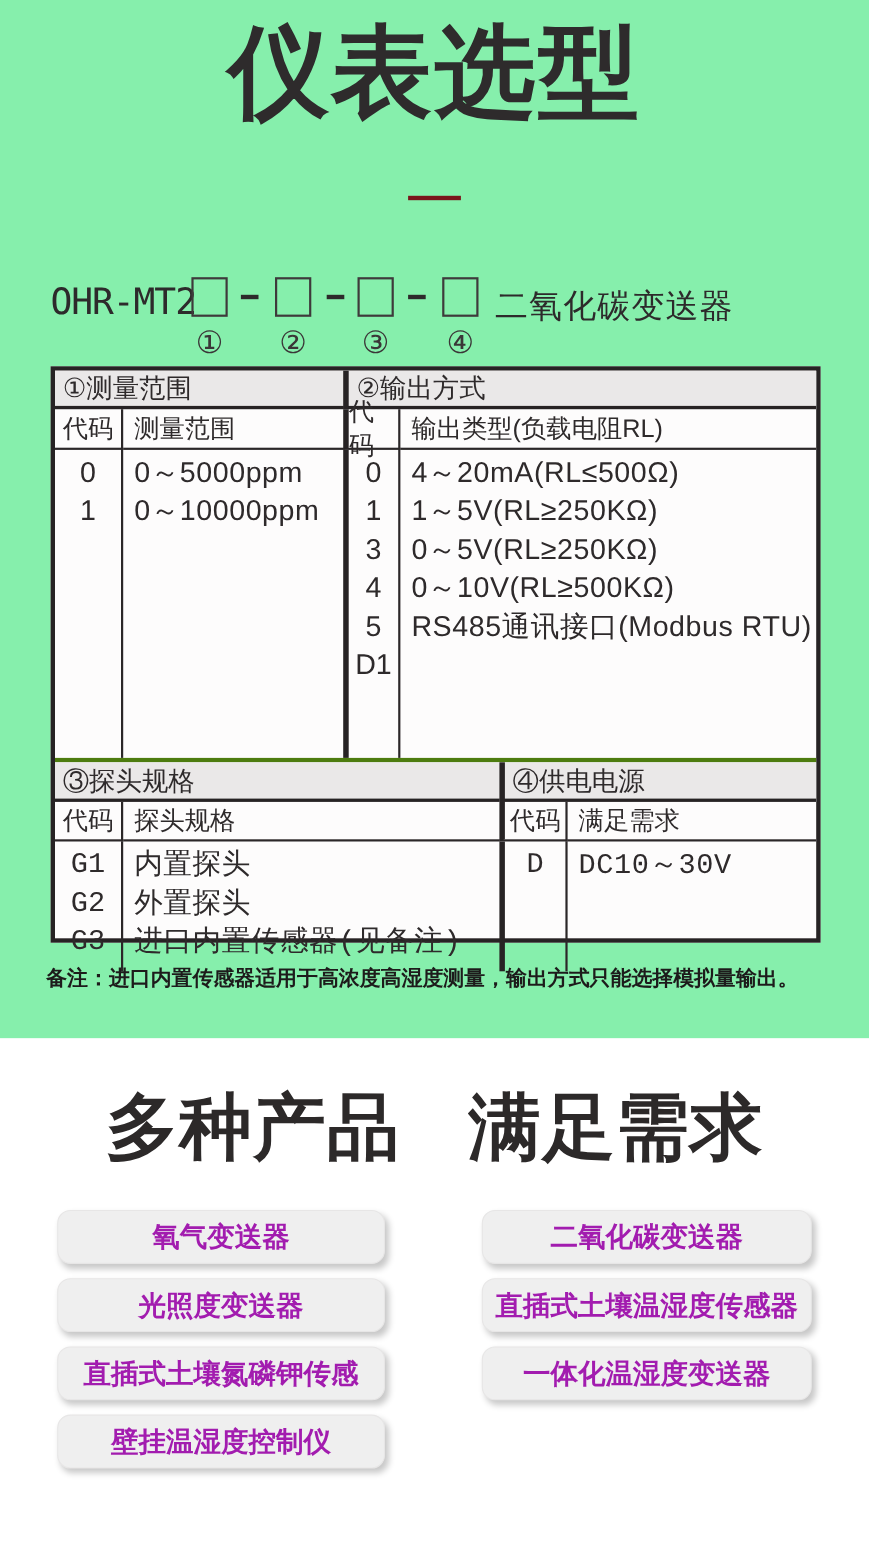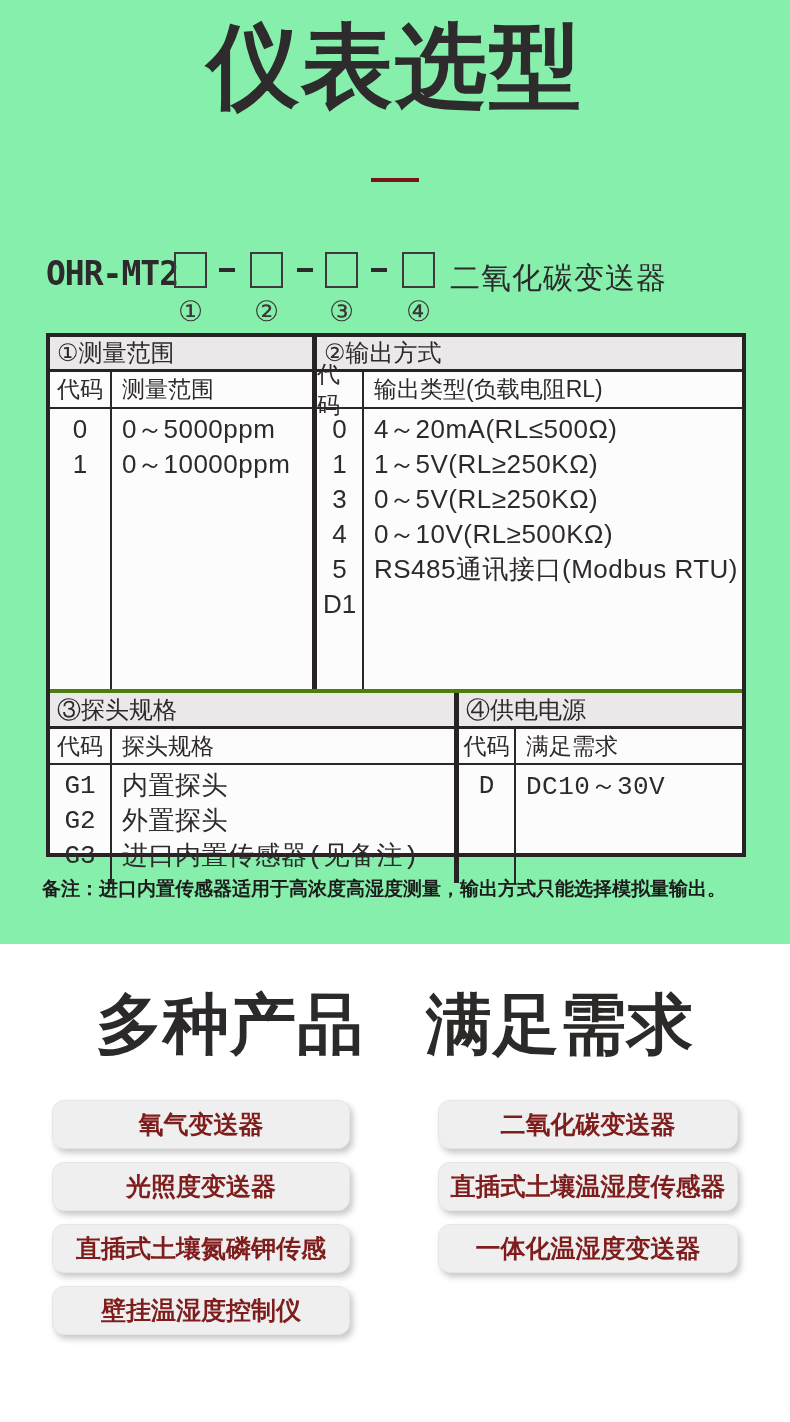--- a/index.html
+++ b/index.html
@@ -8,21 +8,21 @@
   .page { position:relative; width:790px; height:1422px; background:#ffffff; overflow:hidden; }
   .top-section { position:absolute; left:0; top:0; width:790px; height:944px; background:#86efac; }
 
   
   .page-title { position:absolute; left:0; top:18px; width:790px; text-align:center;
     font-size:92px; font-weight:700; color:#2e2b2c; letter-spacing:2px; line-height:1.05; }
   .title-divider { position:absolute; left:371px; top:178px; width:48px; height:4px; background:#7a141a; }
 
   
   .model-prefix { position:absolute; left:46px; top:254px; font-family:"DejaVu Sans Mono","Liberation Mono",monospace;
-    font-size:33px; font-weight:700; color:#2d2a2b; letter-spacing:-1px; }
+    font-size:33px; font-weight:400; color:#2d2a2b; letter-spacing:-1px; }
   .digit-box { position:absolute; top:252px; width:33px; height:36px; border:2px solid #3e3a3b; background:transparent; }
   .box1 { left:174px; } .box2 { left:250px; } .box3 { left:325px; } .box4 { left:402px; }
   .model-dash { position:absolute; top:268px; width:16px; height:4px; background:#2d2a2b; }
   .dash1 { left:219px; } .dash2 { left:297px; } .dash3 { left:371px; }
   .model-suffix { position:absolute; left:450px; top:258px; font-size:30px; font-weight:500; color:#2d2a2b; letter-spacing:1px; }
   .digit-label { position:absolute; top:295px; width:33px; text-align:center; font-size:28px; color:#3a3637; }
   .lab1 { left:174px; } .lab2 { left:250px; } .lab3 { left:325px; } .lab4 { left:402px; }
 
   
   .spec-table { position:absolute; left:46px; top:333px; width:700px; height:524px;
@@ -45,21 +45,21 @@
   .note { position:absolute; left:42px; top:876px; width:720px; font-size:19px; font-weight:700; color:#1d1b1b; }
 
   
   .bottom-section { position:absolute; left:0; top:944px; width:790px; height:478px; background:#ffffff; }
   .products-heading { position:absolute; left:0; top:36px; width:790px; display:flex; justify-content:center; gap:62px;
     font-size:66px; font-weight:700; color:#2c2929; letter-spacing:1px; }
   .product-grid { position:absolute; left:52px; top:156px; width:686px;
     display:grid; grid-template-columns:298px 300px; column-gap:88px; row-gap:13px; }
   .product-pill { height:49px; background:#efefef; border:1px solid #e7e6e6; border-radius:12px;
     box-shadow:3px 4px 6px rgba(0,0,0,0.22); display:flex; align-items:center; justify-content:center;
-    font-size:25px; font-weight:700; color:#7f1d1d; cursor:pointer; }
+    font-size:25px; font-weight:700; color:#a21caf; cursor:pointer; }
 </style>
 </head>
 <body>
 
 <div class="page">
 
   <div class="top-section">
     <div class="page-title">仪表选型</div>
     <div class="title-divider"></div>
 

